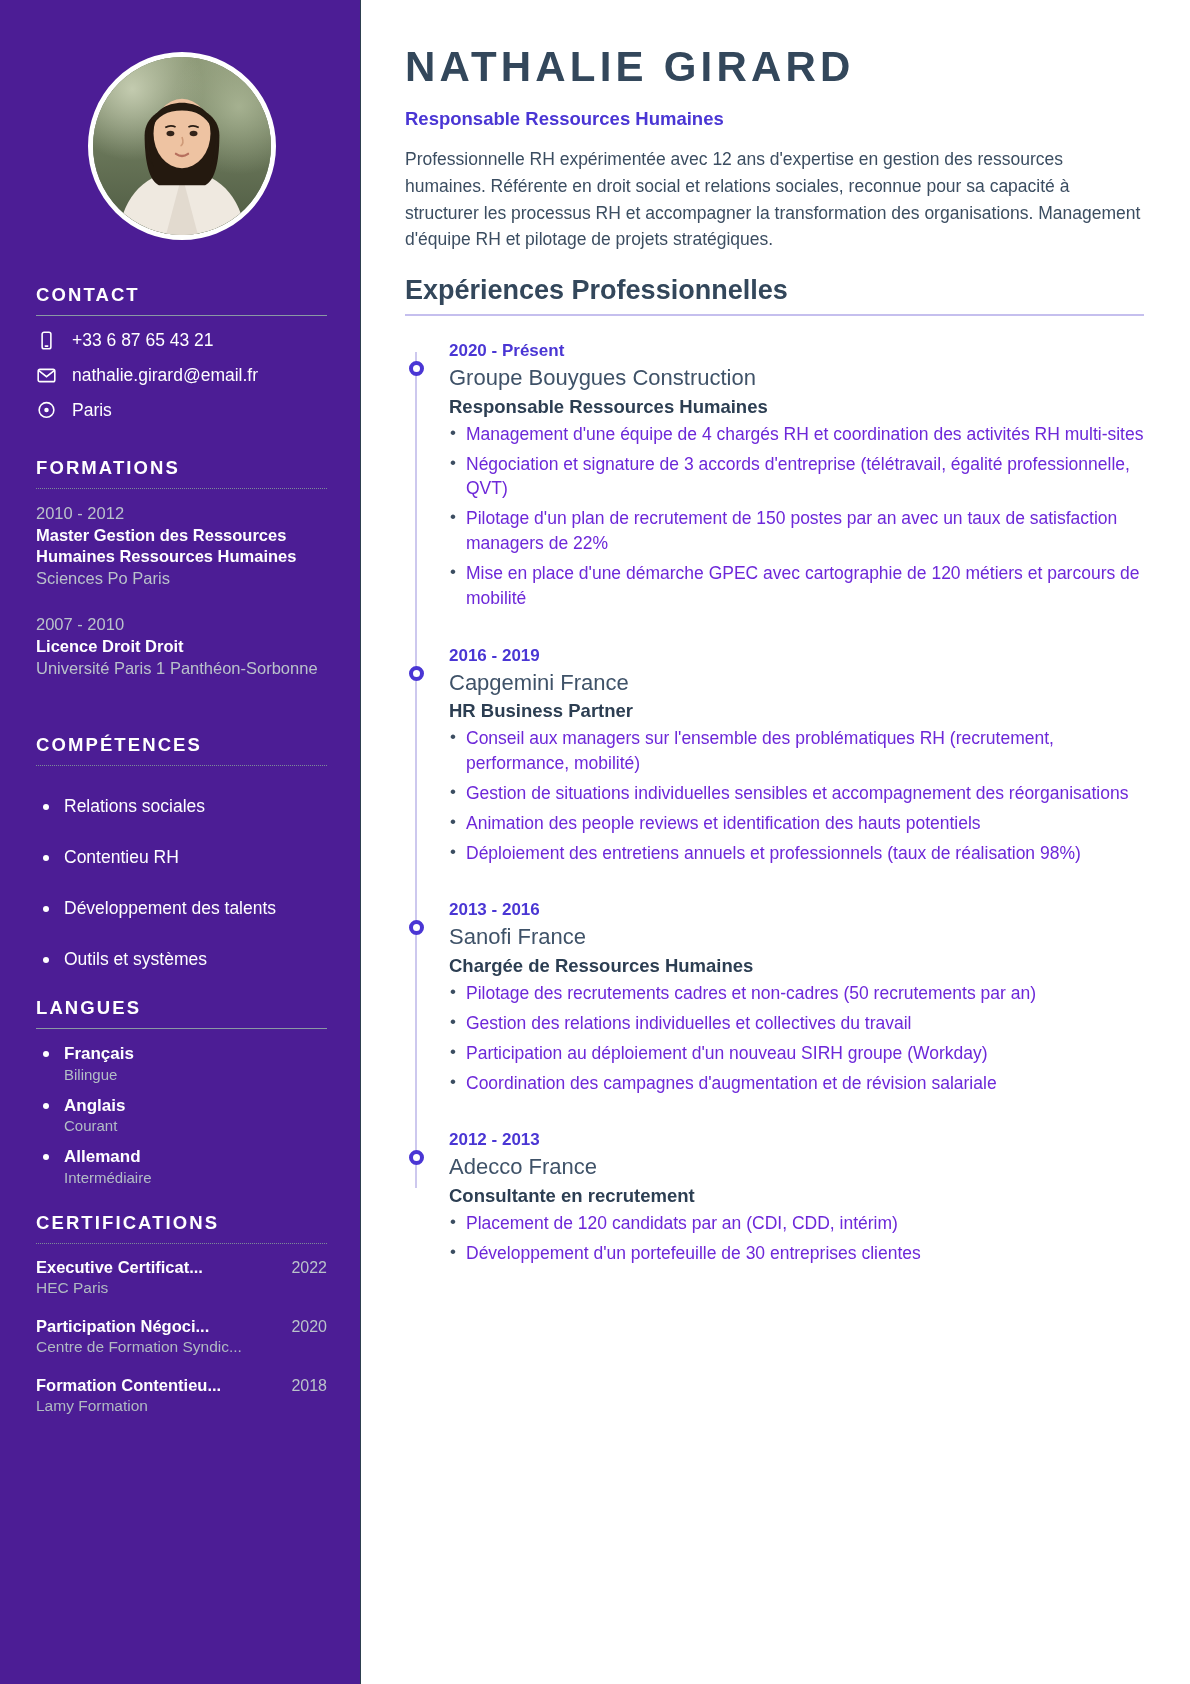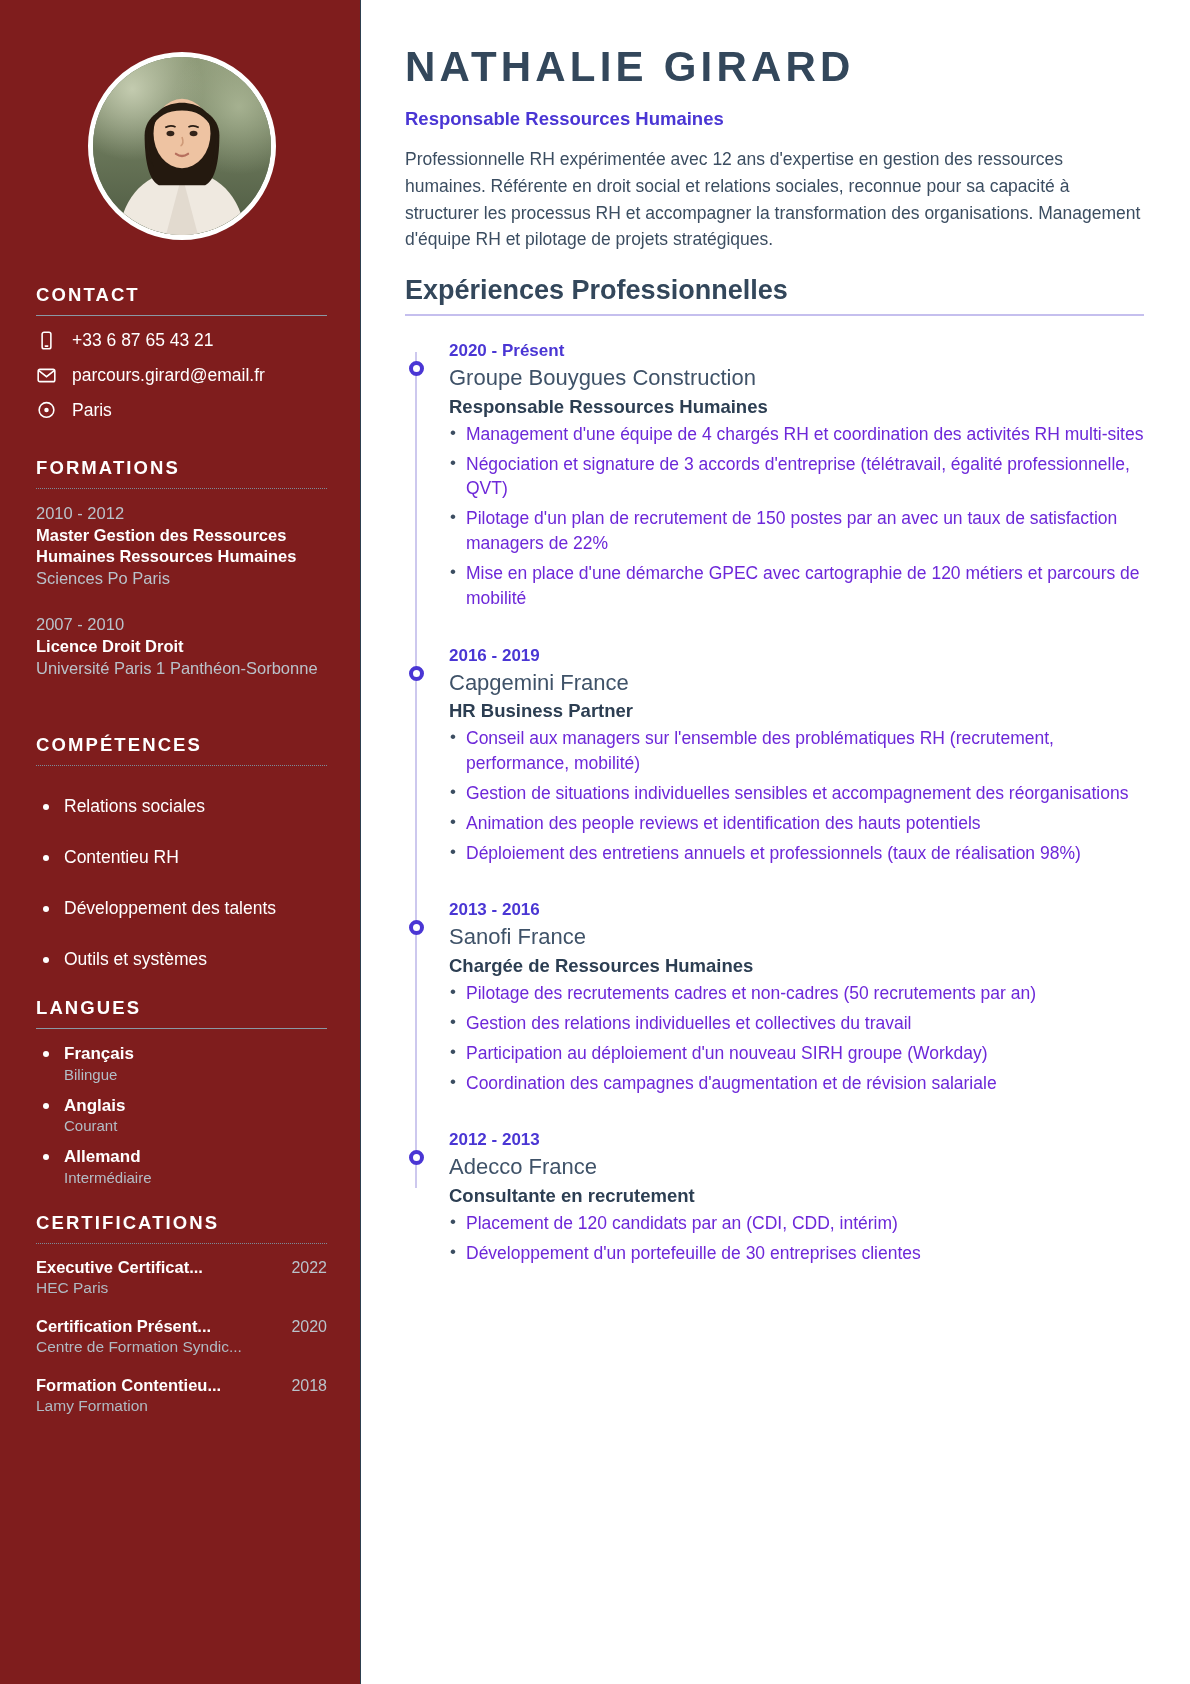--- a/index.html
+++ b/index.html
@@ -16,21 +16,21 @@
     display: flex;
     background: #ffffff;
     position: relative;
     overflow: hidden;
   }
 
   
   .sidebar {
     width: 361px;
     min-width: 361px;
-    background: #7f1d1d;
+    background: #4c1d95;
     color: #ffffff;
     padding: 40px 34px 40px 36px;
     position: relative;
   }
   .sidebar::after {
     content: "";
     position: absolute;
     top: 0; right: 0; bottom: 0;
     width: 1px;
     background: #2e4050;
@@ -307,21 +307,21 @@
           <span>+33 6 87 65 43 21</span>
         </div>
 
         <div class="contact-row">
           <span class="ico">
             <svg viewBox="0 0 24 24" fill="none" stroke="#ffffff" stroke-width="1.8">
               <rect x="2.5" y="5" width="19" height="14" rx="2"></rect>
               <polyline points="3.2,6.4 12,13.4 20.8,6.4"></polyline>
             </svg>
           </span>
-          <span>parcours.girard@email.fr</span>
+          <span>nathalie.girard@email.fr</span>
         </div>
 
         <div class="contact-row">
           <span class="ico">
             <svg viewBox="0 0 24 24" fill="none" stroke="#ffffff" stroke-width="1.8">
               <circle cx="12" cy="11.4" r="8.4"></circle>
               <circle cx="12" cy="11.4" r="2.6" fill="#ffffff" stroke="none"></circle>
             </svg>
           </span>
           <span>Paris</span>
@@ -392,21 +392,21 @@
       <div class="cert-item">
         <div class="cert-top">
           <span class="cert-name">Executive Certificat...</span>
           <span class="cert-year">2022</span>
         </div>
         <div class="cert-org">HEC Paris</div>
       </div>
 
       <div class="cert-item">
         <div class="cert-top">
-          <span class="cert-name">Certification Présent...</span>
+          <span class="cert-name">Participation Négoci...</span>
           <span class="cert-year">2020</span>
         </div>
         <div class="cert-org">Centre de Formation Syndic...</div>
       </div>
 
       <div class="cert-item">
         <div class="cert-top">
           <span class="cert-name">Formation Contentieu...</span>
           <span class="cert-year">2018</span>
         </div>

